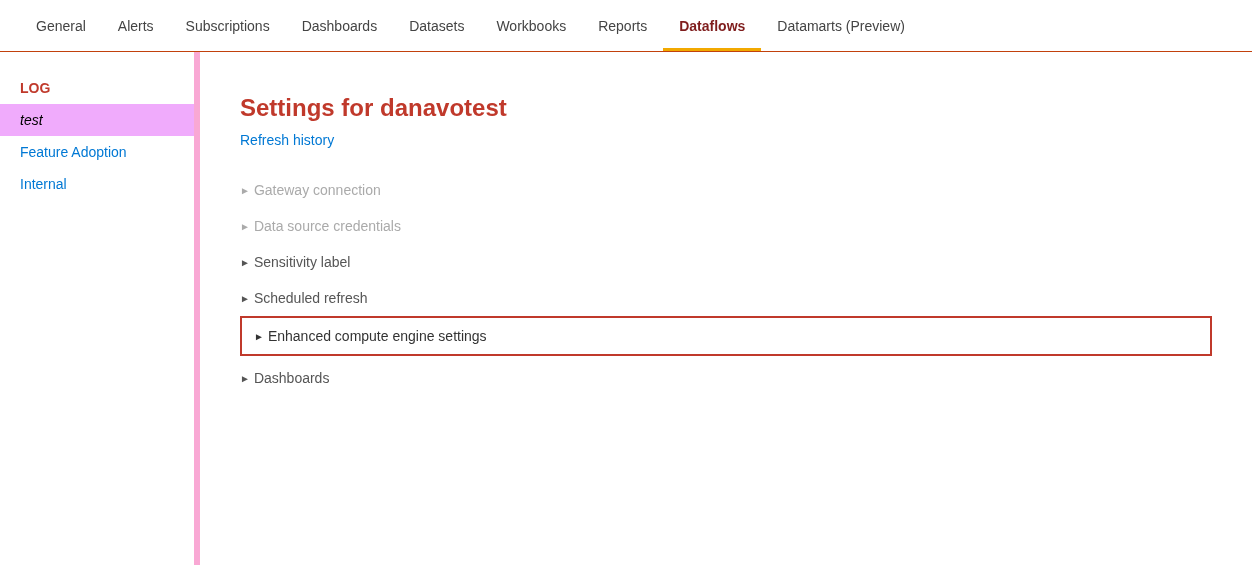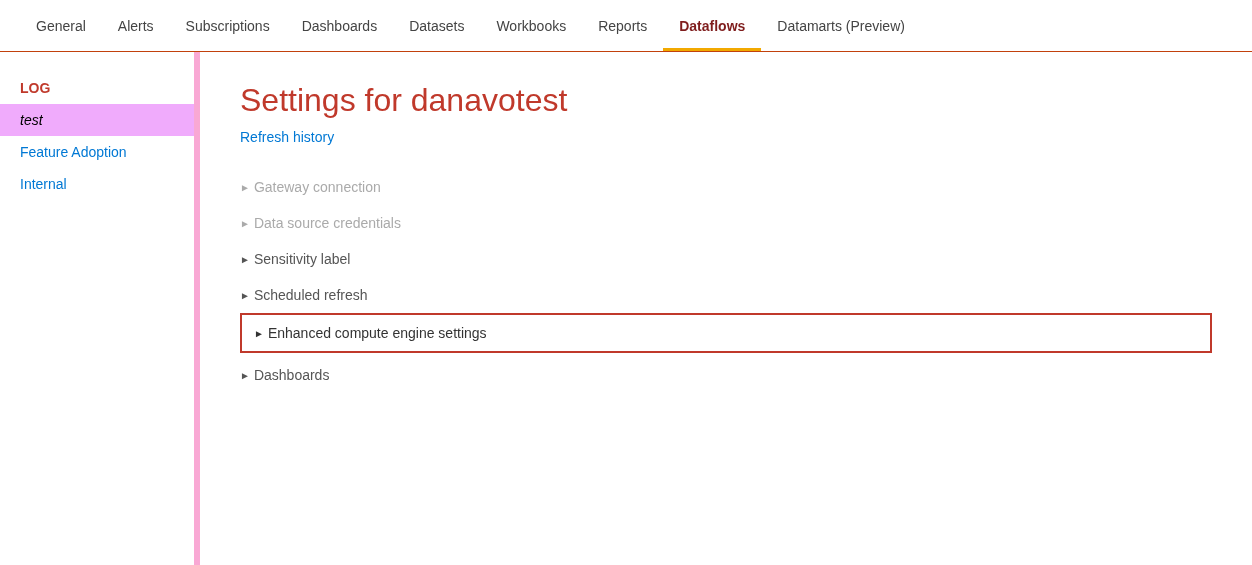--- a/index.html
+++ b/index.html
@@ -66,24 +66,25 @@
     .sidebar-item.blue { color: #0078d4; }
 
     
     .content {
       flex: 1;
       padding: 30px 40px;
       overflow-y: auto;
     }
 
     .page-title {
-      font-size: 32px;
-      font-weight: 400;
+      font-size: 24px;
+      font-weight: 700;
       color: #333;
       margin-bottom: 10px;
+      margin-top: 12px;
     }
     .page-title span { color: #c0392b; }
 
     .subtitle {
       font-size: 13px;
       color: #555;
       margin-bottom: 16px;
     }
     .subtitle a {
       color: #0078d4;

